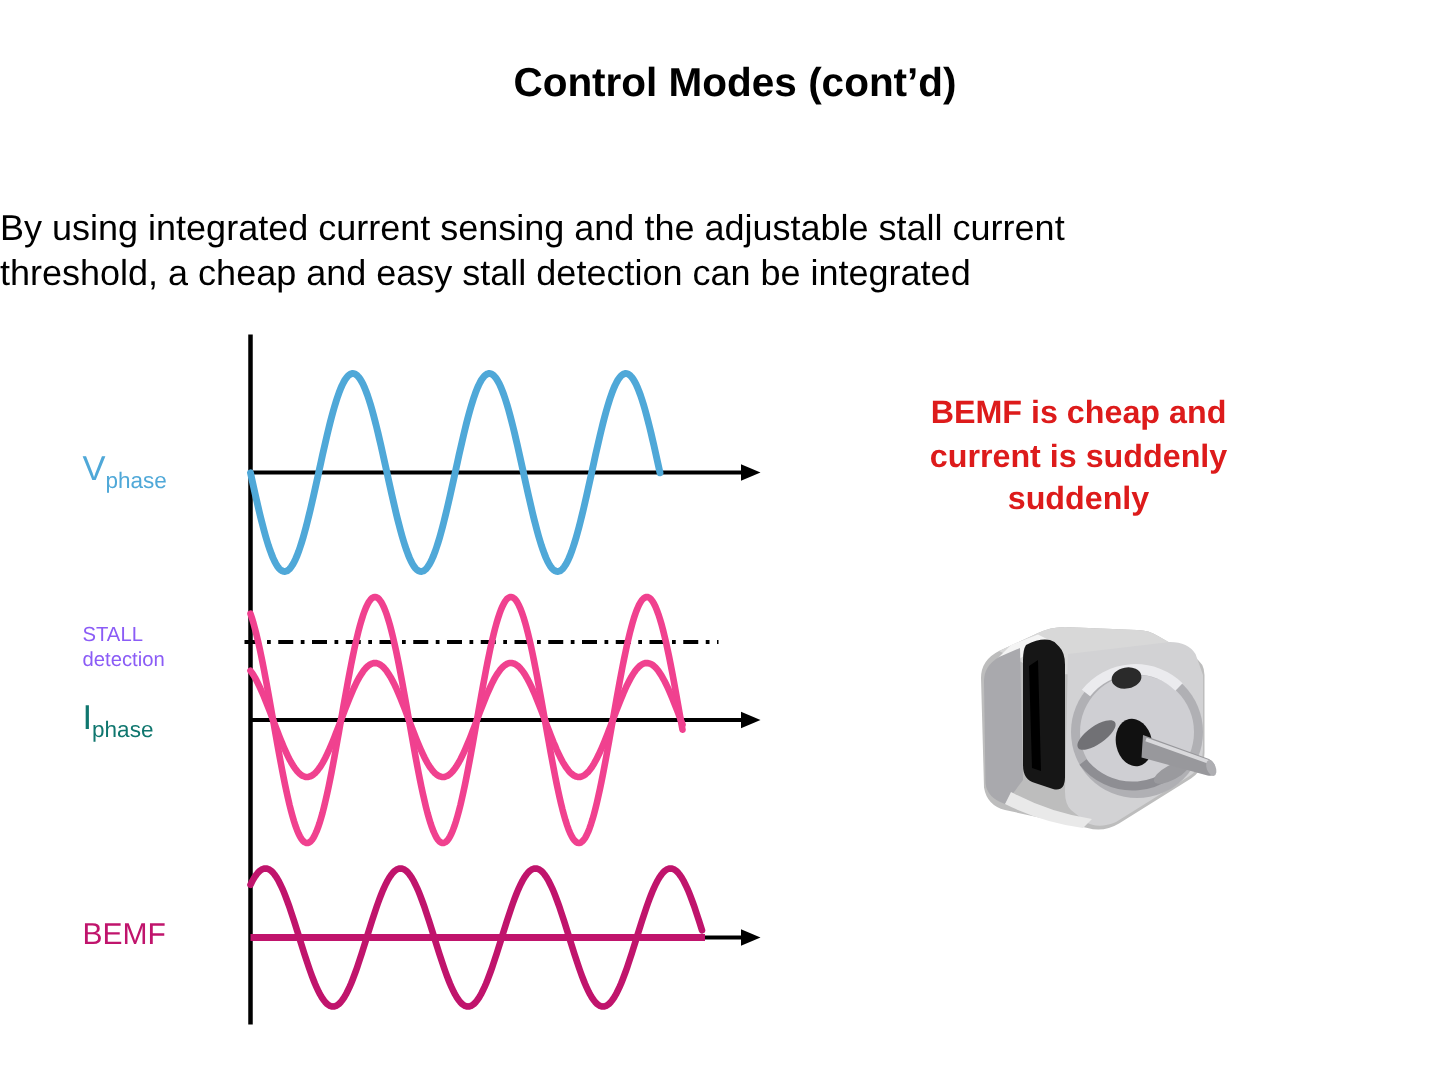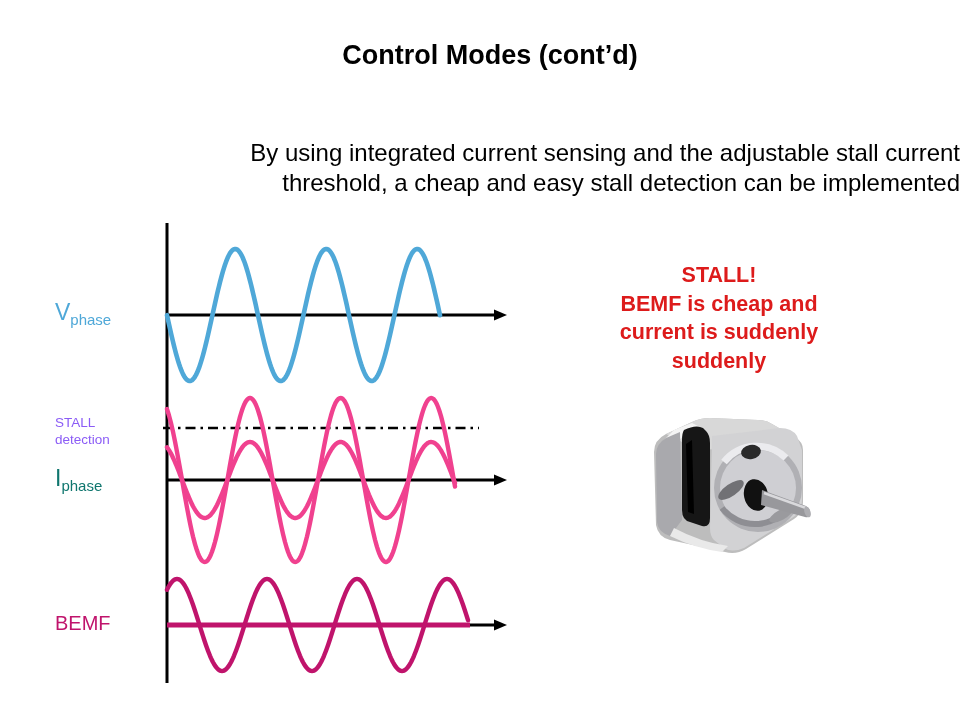--- a/index.html
+++ b/index.html
@@ -6,21 +6,21 @@
   .slide{
     position:relative;width:960px;height:720px;background:#ffffff;
     font-family:"Liberation Sans",sans-serif;overflow:hidden;color:#000;
   }
   .abs{position:absolute;}
   .slide-title{
     top:40px;left:20px;width:940px;text-align:center;
     font-size:27px;font-weight:bold;letter-spacing:0;
   }
   .body-text{
-    top:138px;left:0;width:960px;text-align:right;
+    top:138px;left:0;width:960px;text-align:left;
     font-size:24px;line-height:30px;
   }
   .callout{
     top:261px;left:598px;width:242px;text-align:center;
     font-size:21.5px;font-weight:bold;line-height:28.5px;
   }
   .axis-lbl{
     width:106px;left:55px;line-height:1;
   }
   .axis-lbl sub{font-size:15px;vertical-align:-5px;line-height:0;}
@@ -33,25 +33,24 @@
 </style>
 </head>
 <body>
 
 <div class="slide">
 
   <div class="abs slide-title">Control Modes (cont’d)</div>
 
   <div class="abs body-text">
     <div>By using integrated current sensing and the adjustable stall current</div>
-    <div>threshold, a cheap and easy stall detection can be implemented</div>
+    <div>threshold, a cheap and easy stall detection can be integrated</div>
   </div>
 
   <div class="abs callout" style="color: rgb(221, 27, 27);">
-    <div>STALL!</div>
     <div>BEMF is cheap and</div>
     <div>current is suddenly</div>
     <div>suddenly</div>
   </div>
 
   <div>
     <svg id="wave-svg" width="960" height="720">
         <line x1="167" y1="223" x2="167" y2="683" stroke="#000000" stroke-width="3"></line>
         <line x1="167" y1="315" x2="496" y2="315" stroke="#000000" stroke-width="2.8"></line>
         <polygon points="507,315 494,309.5 494,320.5" fill="#000000"></polygon>

